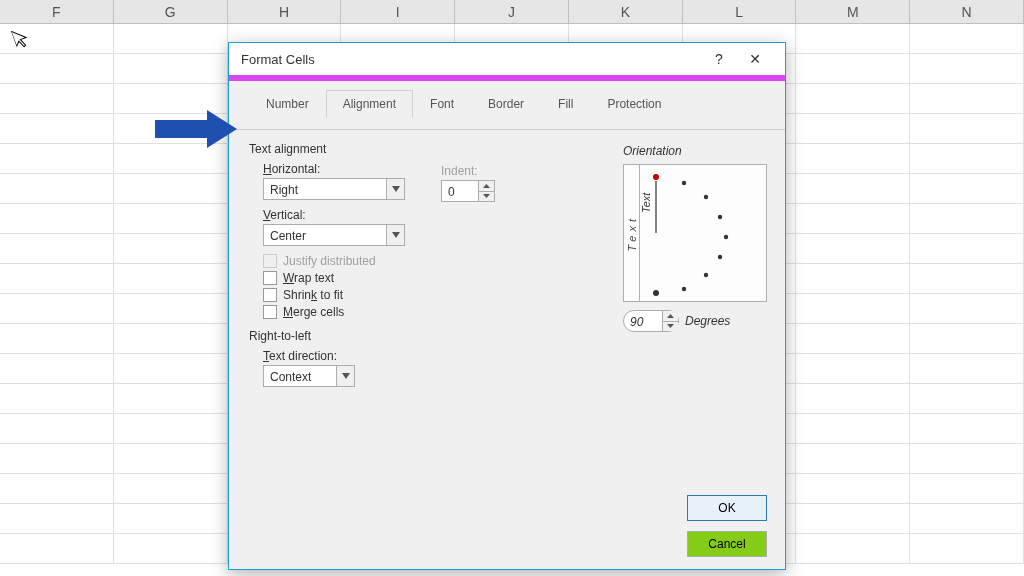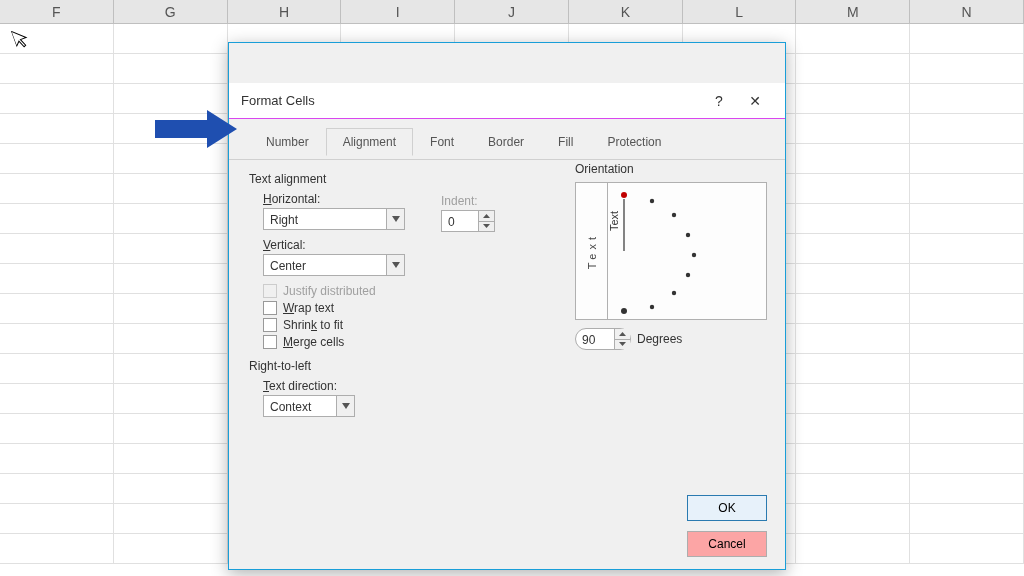--- a/index.html
+++ b/index.html
@@ -14,26 +14,26 @@
     .cell { flex: 1; border-right: 1px solid #e0e0e0; }
 
     
     .cursor { position: absolute; top: 28px; left: 14px; font-size: 18px; color: #000; z-index: 3; transform: rotate(-20deg); }
 
     
     .arrow { position: absolute; top: 110px; left: 155px; z-index: 20; }
 
     
     .dialog { position: absolute; top: 42px; left: 228px; width: 558px; height: 528px; background: #f0f0f0; border: 1px solid #199ed8; box-shadow: 0 4px 16px rgba(0,0,0,0.3); z-index: 10; }
-    .titlebar { height: 36px; background: #fff; display: flex; align-items: center; padding: 16px 12px; border-bottom: 1px solid #d946ef; margin-top: 40px; }
+    .titlebar { height: 36px; background: #fff; display: flex; align-items: center; padding: 16px 12px; border-bottom: 6px solid #d946ef; }
     .titlebar-title { font-size: 13px; color: #333; flex: 1; }
     .titlebar-btn { width: 36px; height: 36px; display: flex; align-items: center; justify-content: center; font-size: 14px; color: #333; cursor: pointer; }
 
     
-    .tabstrip { display: flex; padding: 8px 16px 4px 20px; background: #f0f0f0; border-bottom: 1px solid #d0d0d0; gap: 0; }
+    .tabstrip { display: flex; padding: 8px 16px 12px 20px; background: #f0f0f0; border-bottom: 1px solid #d0d0d0; gap: 0; }
     .tab { font-size: 12px; color: #555; padding: 6px 16px; cursor: pointer; border: 1px solid transparent; border-bottom: none; position: relative; top: 1px; }
     .tab.active { background: #f0f0f0; border-color: #d0d0d0; border-bottom: 1px solid #f0f0f0; }
 
     
     .dialog-body { padding: 12px 20px; font-size: 12px; color: #333; position: relative; height: 418px; }
     .section-label { font-size: 12px; color: #333; margin-bottom: 6px; }
     .field { margin: 4px 0 8px 14px; }
     .field-label { font-size: 12px; color: #333; margin-bottom: 2px; display: block; }
     .field-label .u { text-decoration: underline; }
     .combo { display: flex; border: 1px solid #adadad; background: #fff; height: 22px; width: 142px; }
@@ -50,32 +50,32 @@
     .spinner-btn + .spinner-btn { border-top: 1px solid #adadad; }
 
     .chk-row { display: flex; align-items: center; gap: 6px; margin: 3px 16px 3px 14px; }
     .chk { width: 14px; height: 14px; border: 1px solid #999; background: #fff; }
     .chk.disabled { border-color: #ccc; background: #f0f0f0; }
     .chk-label { font-size: 12px; color: #333; }
     .chk-label.disabled { color: #a0a0a0; }
     .chk-label .u { text-decoration: underline; }
 
     
-    .orientation { position: absolute; right: 18px; top: 2px; width: 192px; }
+    .orientation { position: absolute; right: 18px; top: 14px; width: 144px; font-style: italic; }
     .orient-box { border: 1px solid #b0b0b0; background: #fdfdfd; height: 138px; margin-top: 4px; display: flex; }
     .orient-vert { width: 32px; border-right: 1px solid #b0b0b0; display: flex; align-items: center; justify-content: center; }
     .orient-vert-text { writing-mode: vertical-rl; font-size: 11px; color: #444; letter-spacing: 4px; transform: rotate(180deg);}
     .orient-dial { flex: 1; position: relative; }
     .orient-deg { margin-top: 8px; display: flex; align-items: center; gap: 6px; }
     .orient-deg .spinner { width: 56px; border-radius: 11px; }
     .deg-label { font-size: 12px; color: #333; }
 
     
     .dialog-footer { position: absolute; bottom: 12px; right: 18px; display: flex; gap: 10px; flex-direction: column; }
-    .btn { width: 80px; height: 26px; font-size: 12px; background: #fca5a5; border: 1px solid #adadad; display: flex; align-items: center; justify-content: center; cursor: pointer; }
+    .btn { width: 80px; height: 26px; font-size: 12px; background: #84cc16; border: 1px solid #adadad; display: flex; align-items: center; justify-content: center; cursor: pointer; }
     .btn.primary { background: #e7f1fa; border: 1px solid #2a7ab0; }
 
     svg { display: block; }
   </style>
 </head>
 <body>
 
 <div class="grid">
   <div class="col-headers">
     <div class="col-header">F</div>

